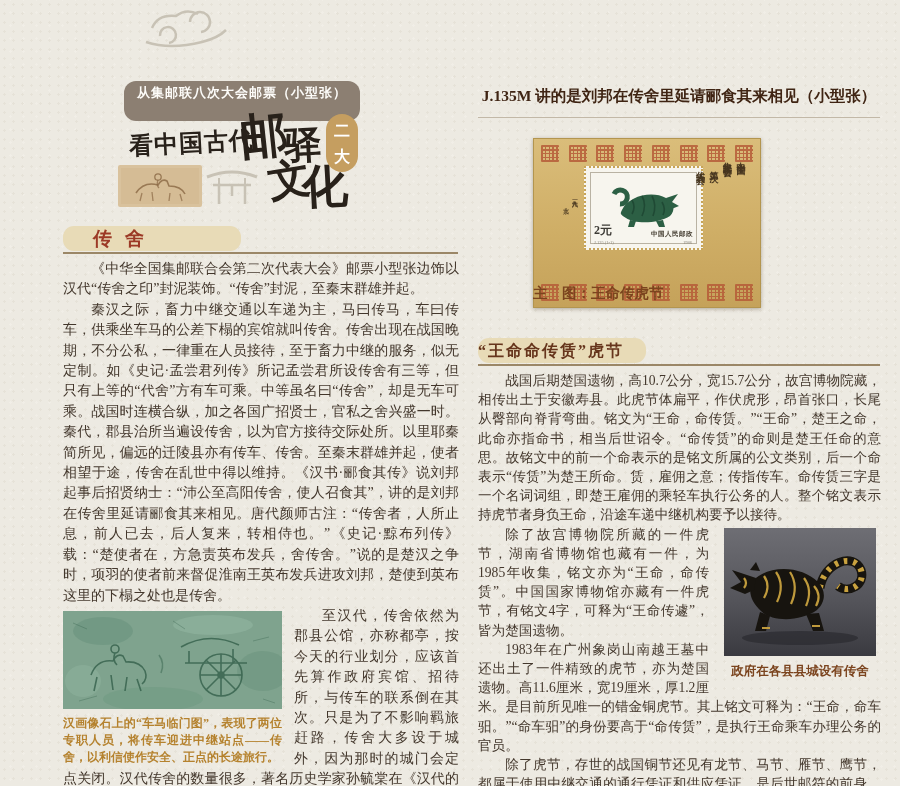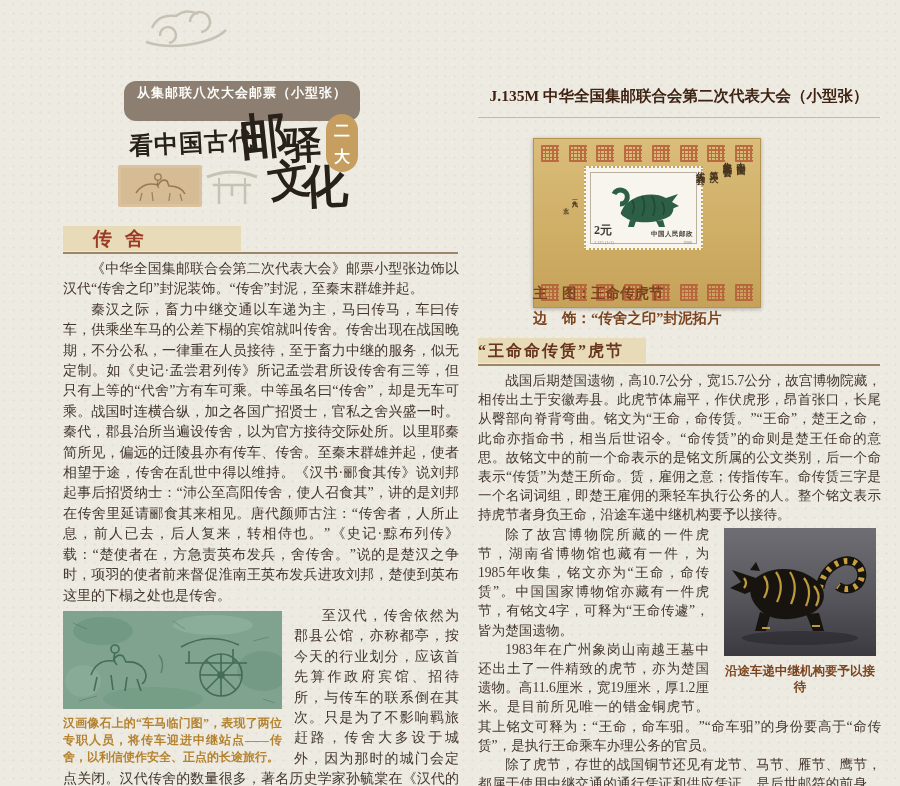--- a/index.html
+++ b/index.html
@@ -20,21 +20,21 @@
   .cal-c1{left:240px;top:104px;font-size:48px;transform:rotate(-6deg);}
   .cal-c2{left:284px;top:120px;font-size:38px;transform:rotate(-3deg);}
   .cal-c3{left:268px;top:152px;font-size:42px;transform:rotate(-9deg);}
   .cal-c4{left:302px;top:156px;font-size:46px;transform:rotate(-3deg);}
   .badge{left:326px;top:114px;width:32px;height:58px;border-radius:16px;background:#c59e60;
         color:#fff;font-weight:bold;font-size:16px;text-align:center;line-height:26px;padding-top:4px;
         box-sizing:border-box;}
   .badge div{height:26px;}
 
   
-  .sec-box{background:#e8dbb7;height:25px;line-height:25px;font-weight:bold;}
+  .sec-box{background:#e8dbb7;height:25px;line-height:25px;font-weight:bold;border-radius:11px;}
   .sec-left{left:63px;top:226px;width:178px;font-size:19px;color:#9c3a26;letter-spacing:13px;
         padding-left:30px;box-sizing:border-box;}
   .sec-right{left:478px;top:338px;width:168px;font-size:16px;color:#66351c;letter-spacing:2px;
         box-sizing:border-box;}
   .rule{background:#9b8767;height:2px;}
   .rule-left{left:63px;top:252px;width:395px;}
   .rule-right{left:478px;top:364px;width:402px;height:1.5px;}
   .rule-title{left:478px;top:117px;width:402px;height:1px;background:#c2b8a7;}
 
   
@@ -149,21 +149,21 @@
         </g>
         <g stroke="#36614c" stroke-width="1" opacity=".35">
           <path d="M10 12 l14 6 M190 30 l16 -4 M16 90 l18 -5 M200 88 l12 4 M110 10 l12 8"></path>
         </g>
       </svg>
       <div class="cap-left">汉画像石上的“车马临门图”，表现了两位专职人员，将传车迎进中继站点——传舍，以利信使作安全、正点的长途旅行。</div>
     </div>
     <p>至汉代，传舍依然为郡县公馆，亦称都亭，按今天的行业划分，应该首先算作政府宾馆、招待所，与传车的联系倒在其次。只是为了不影响羁旅赶路，传舍大多设于城外，因为那时的城门会定点关闭。汉代传舍的数量很多，著名历史学家孙毓棠在《汉代的交通》一文中指出：“政府在各县县城设有传舍，等于官家的旅馆，供作客吏旅行宿息的处所。政府的大员或行部的刺史到了县城，照例住在传舍，县令长则到传舍来谒见。”县城有传舍，郡城自然也有，长安更多高级馆舍，亦属广义传舍。《三辅黄图》卷三载：“汉畿内千里，并京兆治之，内外宫馆一百四十五所。”宫馆既包括为各郡官吏赴长安面设的“郡邸”，也包括招待藩属与“外夷”人员的“蛮夷邸”。</p>
   </div>
 
-  <div class="abs rtitle">J.135M 中华全国集邮联合会第二次代表大会（小型张）</div>
+  <div class="abs rtitle">J.135M 讲的是刘邦在传舍里延请郦食其来相见（小型张）</div>
   <div class="abs rule-title abs"></div>
 
   <div class="abs sheet">
     <div class="seal-row top">
       <div class="seal"></div>
         <div class="seal"></div>
         <div class="seal"></div>
         <div class="seal"></div>
         <div class="seal"></div>
         <div class="seal"></div>
@@ -205,21 +205,20 @@
       <span>代表大会</span>
     </div>
     <div class="ytext">
       <span>一九八六年</span>
       <span>北京</span>
     </div>
   </div>
 
   <div class="abs sheet-labels">
     <div><span>主　图：</span><span>王命传虎节</span></div>
-    <div><span>边　饰：</span><span>“传舍之印”封泥拓片</span></div>
   </div>
 
   <div class="abs sec-box sec-right">“王命命传赁”虎节</div>
   <div class="abs rule rule-right"></div>
 
   <div class="abs tcol tcol-right">
     <p>战国后期楚国遗物，高10.7公分，宽15.7公分，故宫博物院藏，相传出土于安徽寿县。此虎节体扁平，作伏虎形，昂首张口，长尾从臀部向脊背弯曲。铭文为“王命，命传赁。”“王命”，楚王之命，此命亦指命书，相当后世诏令。“命传赁”的命则是楚王任命的意思。故铭文中的前一个命表示的是铭文所属的公文类别，后一个命表示“传赁”为楚王所命。赁，雇佣之意；传指传车。命传赁三字是一个名词词组，即楚王雇佣的乘轻车执行公务的人。整个铭文表示持虎节者身负王命，沿途车递中继机构要予以接待。</p>
     <div class="fig-right">
       <svg width="152" height="128" viewBox="0 0 152 128">
         <defs>
@@ -236,20 +235,20 @@
         <path d="M30 52 C 46 36, 78 38, 94 54 C 102 62, 102 74, 93 82 C 76 94, 48 94, 37 83 C 26 73, 23 61, 30 52 Z" fill="#17140f"></path>
         <path d="M32 50 L 8 42 L 17 54 L 6 60 L 21 66 L 30 62 Z" fill="#17140f"></path>
         <path d="M26 42 l6 -8 4 9" fill="#17140f"></path>
         <path d="M36 84 l-5 19 h11 l4 -15 M82 86 l7 17 h11 l-5 -18" fill="#17140f"></path>
         <g stroke="#c9a23f" stroke-width="2.2" fill="none" opacity=".95">
           <path d="M40 48 q7 10 0 22 M52 44 q9 13 1 30 M66 44 q9 14 1 32 M80 50 q9 12 2 28 M90 58 q8 9 2 20"></path>
           <path d="M20 50 q4 5 0 10"></path>
           <path d="M38 100 h8 M88 98 h8"></path>
         </g>
       </svg>
-      <div class="cap-right">沿途车递中继机构要予以接待</div>
+      <div class="cap-right">政府在各县县城设有传舍</div>
     </div>
     <p>除了故宫博物院所藏的一件虎节，湖南省博物馆也藏有一件，为1985年收集，铭文亦为“王命，命传赁”。中国国家博物馆亦藏有一件虎节，有铭文4字，可释为“王命传遽”，皆为楚国遗物。</p>
     <p>1983年在广州象岗山南越王墓中还出土了一件精致的虎节，亦为楚国遗物。高11.6厘米，宽19厘米，厚1.2厘米。是目前所见唯一的错金铜虎节。其上铭文可释为：“王命，命车驲。”“命车驲”的身份要高于“命传赁”，是执行王命乘车办理公务的官员。</p>
     <p>除了虎节，存世的战国铜节还见有龙节、马节、雁节、鹰节，都属于使用中继交通的通行凭证和供应凭证，是后世邮符的前身。这些铜节的年代皆属于战国中晚期，是中国目前所见最早的邮政文物。</p>
   </div>
 
 </div>
 
 </body></html>

